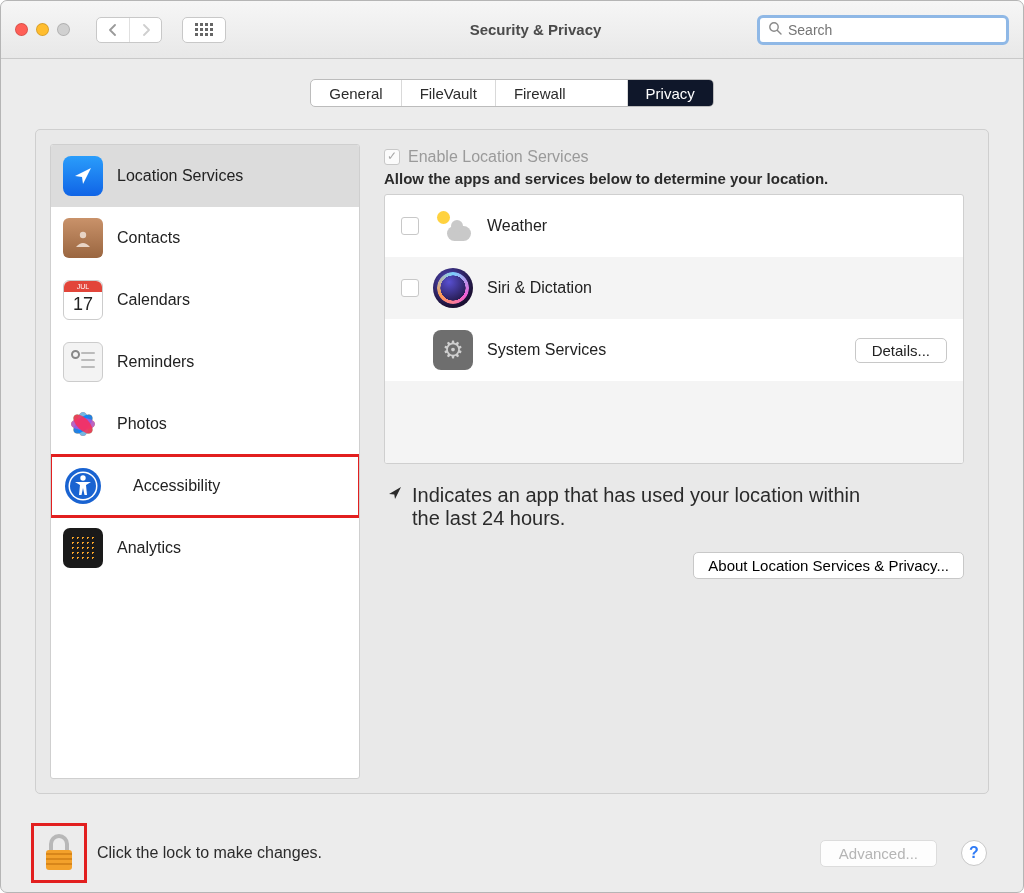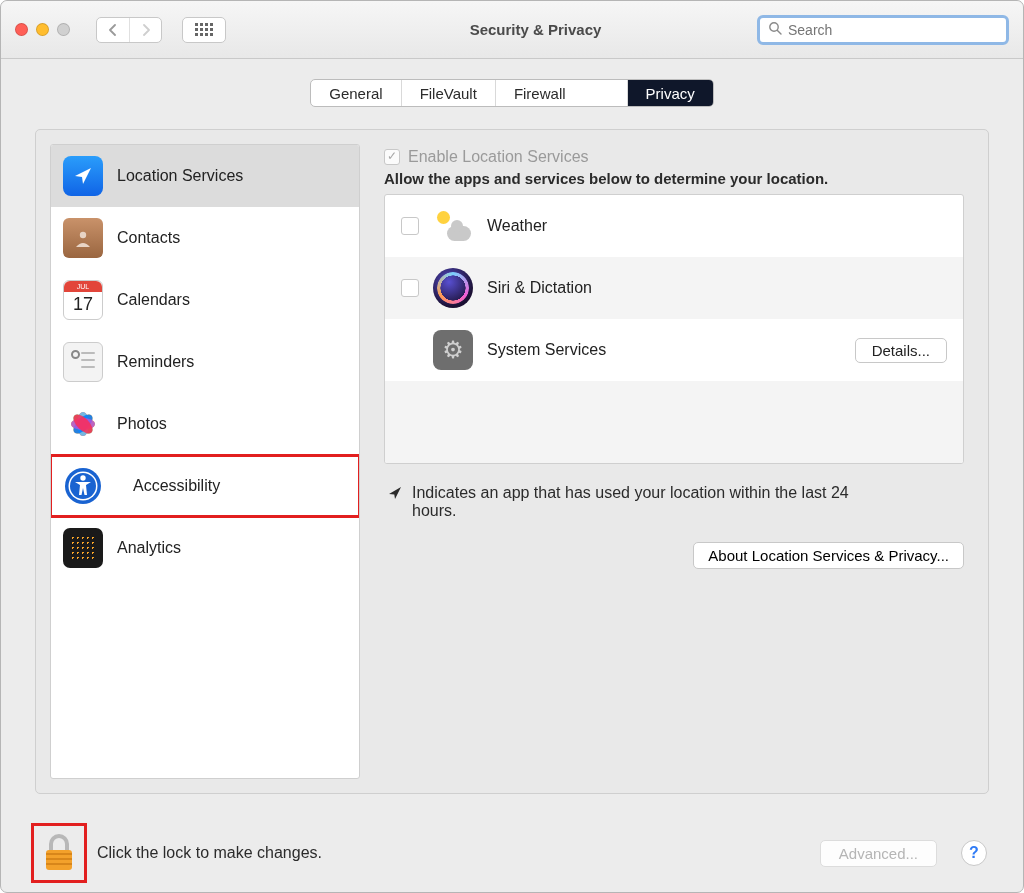--- a/index.html
+++ b/index.html
@@ -88,21 +88,21 @@
   .weather-icon{position:relative;}
   .weather-icon .sun{position:absolute;left:4px;top:5px;width:13px;height:13px;border-radius:50%;background:#ffd23f;}
   .weather-icon .cloud{position:absolute;right:2px;bottom:5px;width:24px;height:15px;background:#c9c9c9;border-radius:10px;}
   .weather-icon .cloud::before{content:"";position:absolute;left:4px;top:-6px;width:12px;height:12px;background:#c9c9c9;border-radius:50%;}
   .siri-icon{background:radial-gradient(circle at 40% 35%,#584fd1,#1b1033 70%);border-radius:50%;position:relative;overflow:hidden;}
   .siri-icon::after{content:"";position:absolute;inset:4px;border-radius:50%;background:conic-gradient(#7ad1ff,#f35bd6,#ff9c52,#7ad1ff);mask:radial-gradient(circle,transparent 55%,#000 56%);-webkit-mask:radial-gradient(circle,transparent 55%,#000 56%);}
   .sys-icon{background:#6e6e6e;border-radius:8px;position:relative;}
   .sys-icon::after{content:"⚙";position:absolute;inset:0;display:flex;align-items:center;justify-content:center;color:#cfcfcf;font-size:24px;}
   .detailsbtn{margin-left:auto;background:#fff;border:1px solid #c8c8c8;border-radius:5px;padding:3px 16px;font-size:15px;color:#222;}
 
-  .indicator{display:flex;gap:10px;align-items:flex-start;margin-top:20px;font-size:16px;color:#2b2b2b;padding:0 4px;}
+  .indicator{display:flex;gap:10px;align-items:flex-start;margin-top:20px;font-size:20px;color:#2b2b2b;padding:0 4px;}
   .indicator .arrow{font-size:15px;margin-top:2px;}
 
   .aboutbtn{align-self:flex-end;margin-top:22px;background:#fff;border:1px solid #c8c8c8;border-radius:5px;padding:4px 14px;font-size:15px;}
 
   .footer{height:78px;display:flex;align-items:center;padding:0 36px 0 30px;gap:10px;border-top:0;}
   .lockwrap{position:relative;width:56px;height:60px;border:3px solid #e21f1f;display:flex;align-items:center;justify-content:center;}
   .locktext{font-size:16px;color:#2b2b2b;}
   .advbtn{margin-left:auto;background:#fdfdfd;border:1px solid #dcdcdc;border-radius:5px;padding:4px 18px;font-size:15px;color:#b5b5b5;}
   .helpbtn{margin-left:14px;width:26px;height:26px;border-radius:50%;border:1px solid #c8c8c8;background:#fff;color:#2f7bf6;font-size:16px;font-weight:600;display:flex;align-items:center;justify-content:center;}
 </style>

